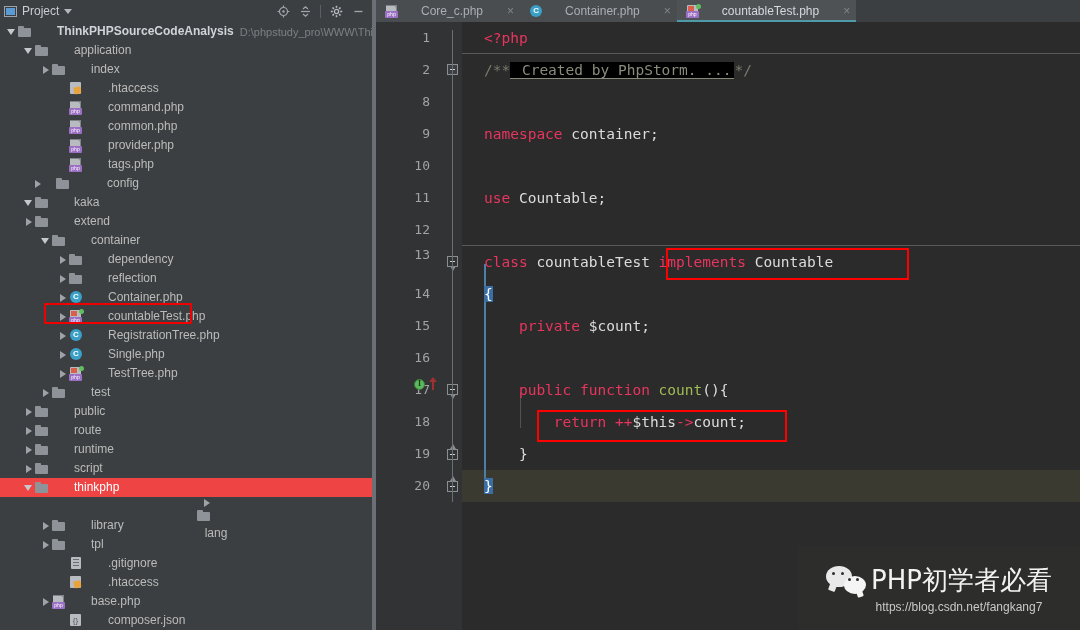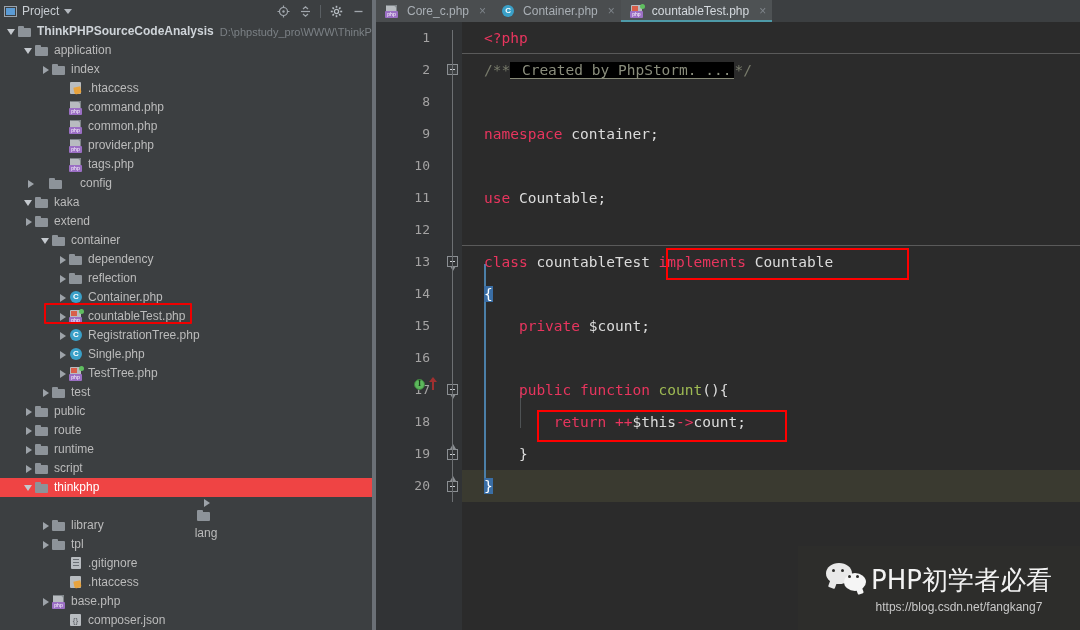--- a/index.html
+++ b/index.html
@@ -26,21 +26,21 @@
           background:#3c3f41; }
   .row { height:19px; display:flex; align-items:center; white-space:nowrap;
          font-size:12px; color:#bbbbbb; position:relative; }
   .row.sel { background:#ef4444; color:#ffffff; }
   .arrow { width:11px; height:11px; flex:0 0 11px; position:relative; }
   .arrow.r::after { content:""; position:absolute; left:3px; top:2px; width:0;height:0;
       border-top:4px solid transparent;border-bottom:4px solid transparent;border-left:6px solid #9da3a9; }
   .arrow.d::after { content:""; position:absolute; left:1px; top:3px; width:0;height:0;
       border-left:4px solid transparent;border-right:4px solid transparent;border-top:6px solid #c4c9ce; }
   .ico { width:16px; flex:0 0 16px; height:15px; margin-right:4px; position:relative; display:inline-block; }
-  .lbl { line-height:19px; }
+  .lbl { line-height:19px;margin-left:20px; }
   .lbl.bold { font-weight:bold; color:#cfd4d9; }
   .path { color:#7b8085; font-size:11px; margin-left:6px; }
 
   
   .if-folder::before { content:""; position:absolute; left:1px; top:4px; width:13px; height:9px;
       background:#8d9399; border-radius:1px; }
   .if-folder::after { content:""; position:absolute; left:1px; top:2px; width:6px; height:3px;
       background:#8d9399; border-radius:1px 1px 0 0; }
 
   
@@ -84,21 +84,21 @@
       font-size:8px; line-height:11px; text-align:center; color:#55595d; }
 
   .red-outline { position:absolute; border:2px solid #f00000; border-radius:1px; pointer-events:none; }
 
   .sb-split { width:4px; flex:0 0 4px; background:#6b7076; height:630px; }
 
   
   #editor { flex:1; height:630px; background:#2b2b2b; position:relative; }
 
   .tabbar { height:22px; background:#3c3f41; display:flex; align-items:stretch; }
-  .tab { display:flex; align-items:center; padding:0 6px 0 8px; gap:7px; font-size:12px;
+  .tab { display:flex; align-items:center; padding:0 6px 0 8px; gap:21px; font-size:12px;
          color:#a9afb5; position:relative; background:#3c3f41; }
   .tab.inactive { background:#4a4d4f; }
   .tab.active { background:#4e5254; color:#d4d9de; }
   .tab.active::after { content:""; position:absolute; left:0; right:0; bottom:0; height:2px; background:#4e9aa8; }
   .tab .ico { height:14px; margin-right:0; }
   .tab .x { color:#7f858b; font-size:12px; margin-left:3px; line-height:14px; }
   .tabfill { flex:1; background:#3c3f41; }
 
   .code-area { position:absolute; top:22px; left:0; right:0; bottom:0; background:#2b2b2b; }
 
@@ -152,21 +152,21 @@
   .gmark-over .shaft { position:absolute; left:4px; top:3px; width:2px; height:10px; background:#a03030; }
   .gmark-over .head { position:absolute; left:1px; top:0; width:0;height:0;
         border-left:4px solid transparent;border-right:4px solid transparent;border-bottom:5px solid #a03030; }
 
   .code-red-box { position:absolute; border:2px solid #ff0000; pointer-events:none; }
 
   
   .watermark { position:absolute; right:0px; bottom:0px; width:282px; height:84px;
                background:#2d2d2b; display:flex; flex-direction:column; align-items:center;
                justify-content:center; }
-  .wm-row { display:flex; gap:5px; }
+  .wm-row { display:flex; align-items:center; gap:5px; }
   .wm-text { font-size:26px; color:#f2f2f2; font-family:"DejaVu Sans", sans-serif; letter-spacing:0px; }
   .wm-url { font-size:12px; color:#c9c9c9; margin-top:2px; margin-left:40px; font-family:"Liberation Sans",sans-serif; }
   .wx { position:relative; width:40px; height:28px; }
   .wx .b1 { position:absolute; left:0; top:0; width:26px; height:21px; border-radius:50%; background:#e9e9e9; }
   .wx .b1::after { content:""; position:absolute; left:3px; bottom:-4px; width:7px; height:7px;
                    background:#e9e9e9; transform:rotate(20deg); border-radius:1px; }
   .wx .b2 { position:absolute; right:0; bottom:0; width:22px; height:18px; border-radius:50%; background:#f5f5f5; }
   .wx .b2::after { content:""; position:absolute; right:3px; bottom:-3px; width:6px; height:6px;
                    background:#f5f5f5; transform:rotate(-20deg); border-radius:1px; }
   .wx .d { position:absolute; width:3px; height:3px; border-radius:50%; background:#2d2d2b; }
@@ -258,21 +258,21 @@
         <div class="row" style="padding-left: 57px;">
           <span class="arrow "></span>
           <span class="ico if-php"></span>
           <span class="lbl">provider.php</span>
         </div>
         <div class="row" style="padding-left: 57px;">
           <span class="arrow "></span>
           <span class="ico if-php"></span>
           <span class="lbl">tags.php</span>
         </div>
-        <div class="row" style="padding-left: 25px; gap: 12px;">
+        <div class="row" style="padding-left: 32px; gap: 12px;">
           <span class="arrow r"></span>
           <span class="ico if-folder"></span>
           <span class="lbl">config</span>
         </div>
         <div class="row" style="padding-left: 23px;">
           <span class="arrow d"></span>
           <span class="ico if-folder"></span>
           <span class="lbl">kaka</span>
         </div>
         <div class="row" style="padding-left: 23px;">
@@ -448,21 +448,21 @@
           <div class="codeline" style="top: 448px;"><span class="txt"><span class="hl-brace">}</span></span></div>
         </div>
       <div class="gutter" id="gutternums" style="background:transparent;">
           <div class="ln" style="top: 0px;">1</div>
           <div class="ln" style="top: 32px;">2</div>
           <div class="ln" style="top: 64px;">8</div>
           <div class="ln" style="top: 96px;">9</div>
           <div class="ln" style="top: 128px;">10</div>
           <div class="ln" style="top: 160px;">11</div>
           <div class="ln" style="top: 192px;">12</div>
-          <div class="ln" style="top: 224px;">13</div>
+          <div class="ln" style="top: 217px;">13</div>
           <div class="ln" style="top: 256px;">14</div>
           <div class="ln" style="top: 288px;">15</div>
           <div class="ln" style="top: 320px;">16</div>
           <div class="ln" style="top: 352px;">17</div>
           <div class="ln" style="top: 384px;">18</div>
           <div class="ln" style="top: 416px;">19</div>
           <div class="ln" style="top: 448px;">20</div>
         </div>
       <div class="foldcol" id="foldmarks" style="background:transparent;">
           <div class="fold-marker" style="top: 42px;">

